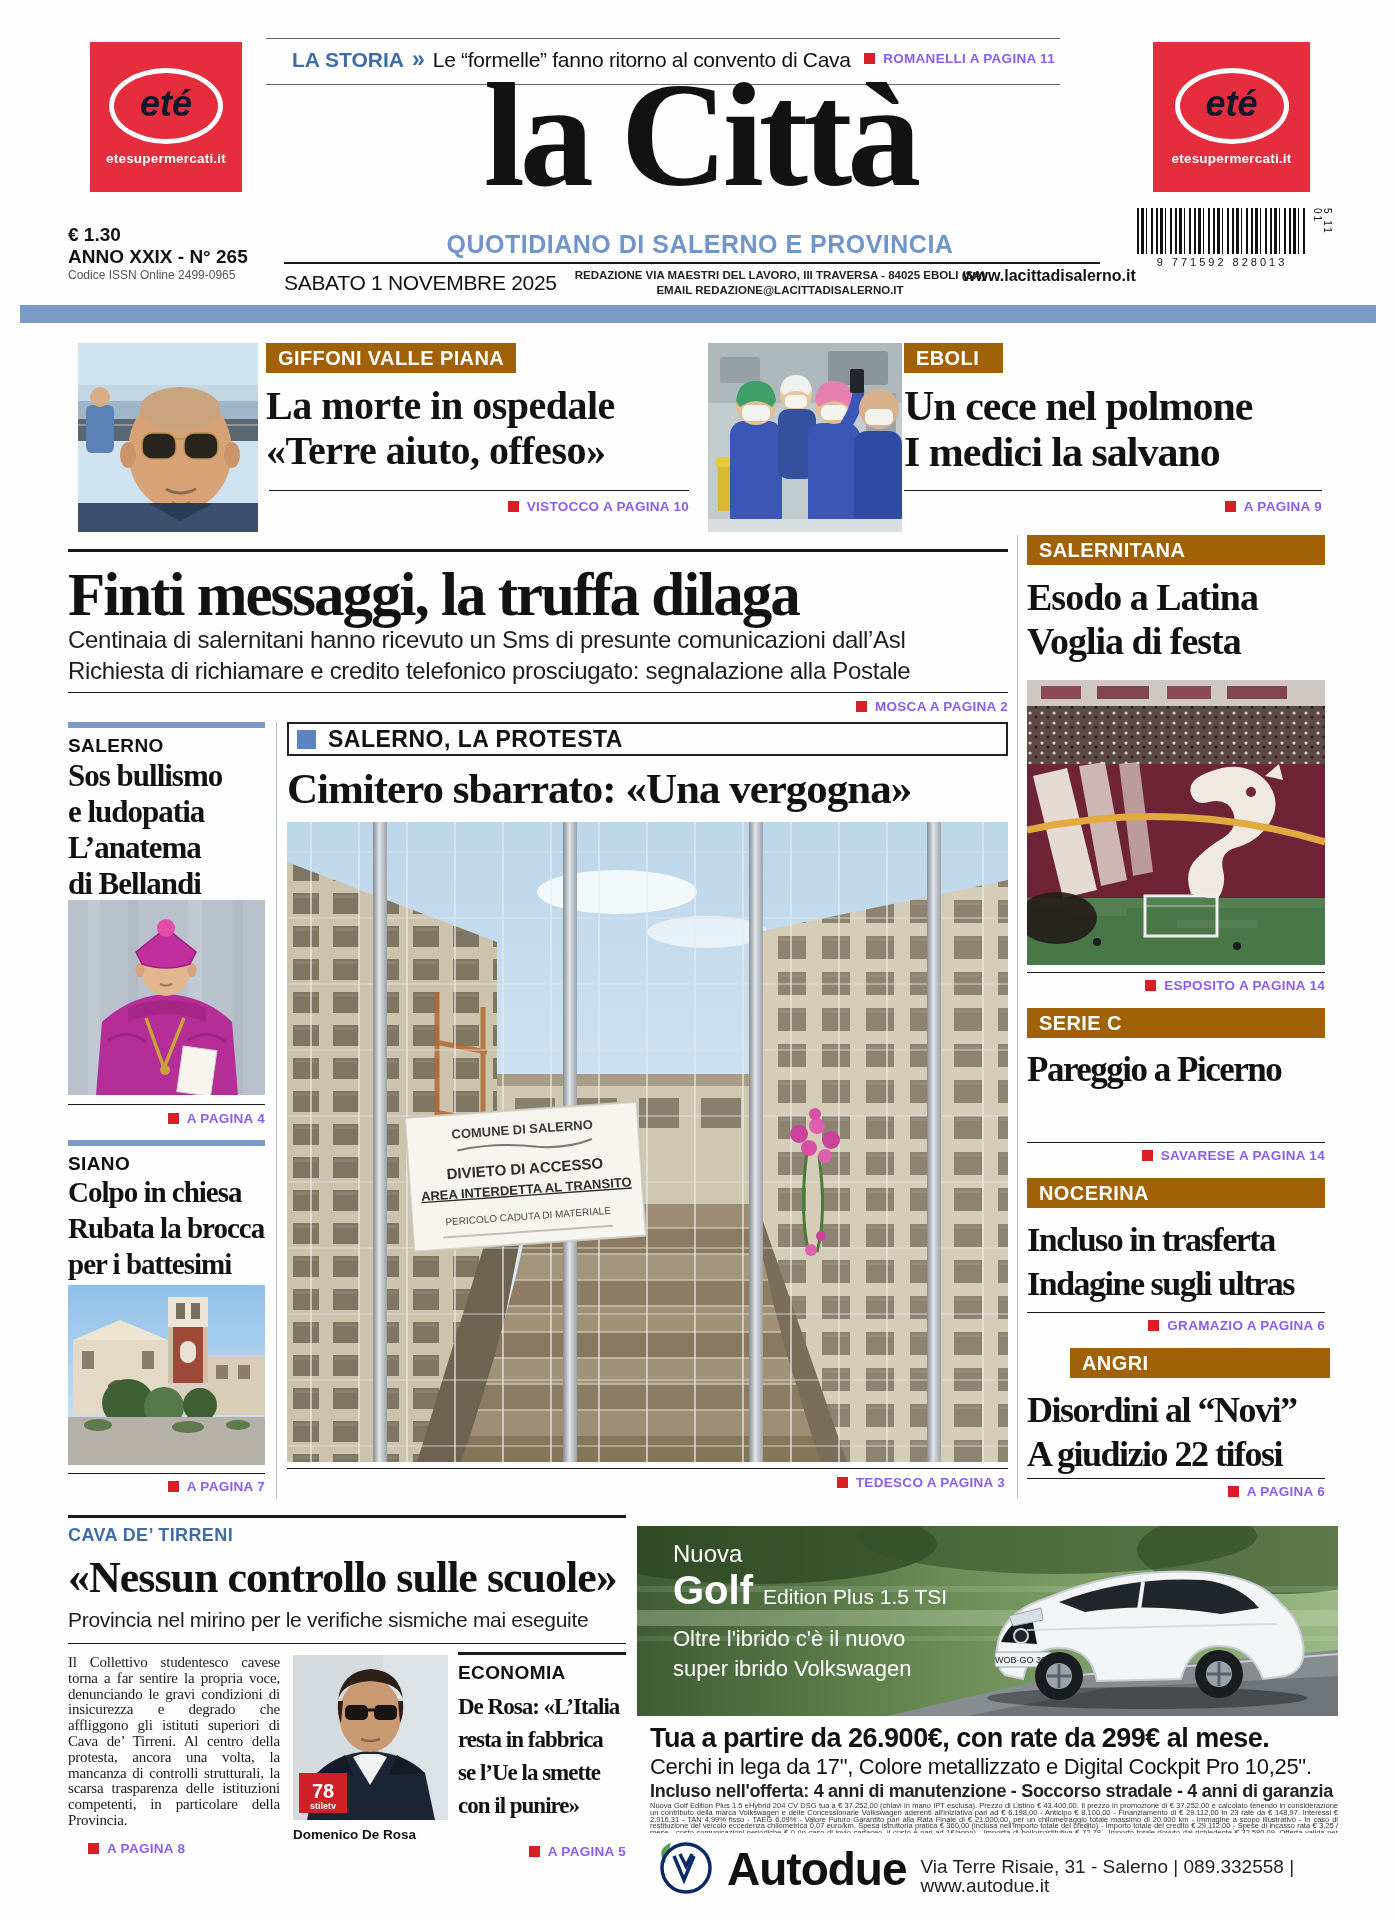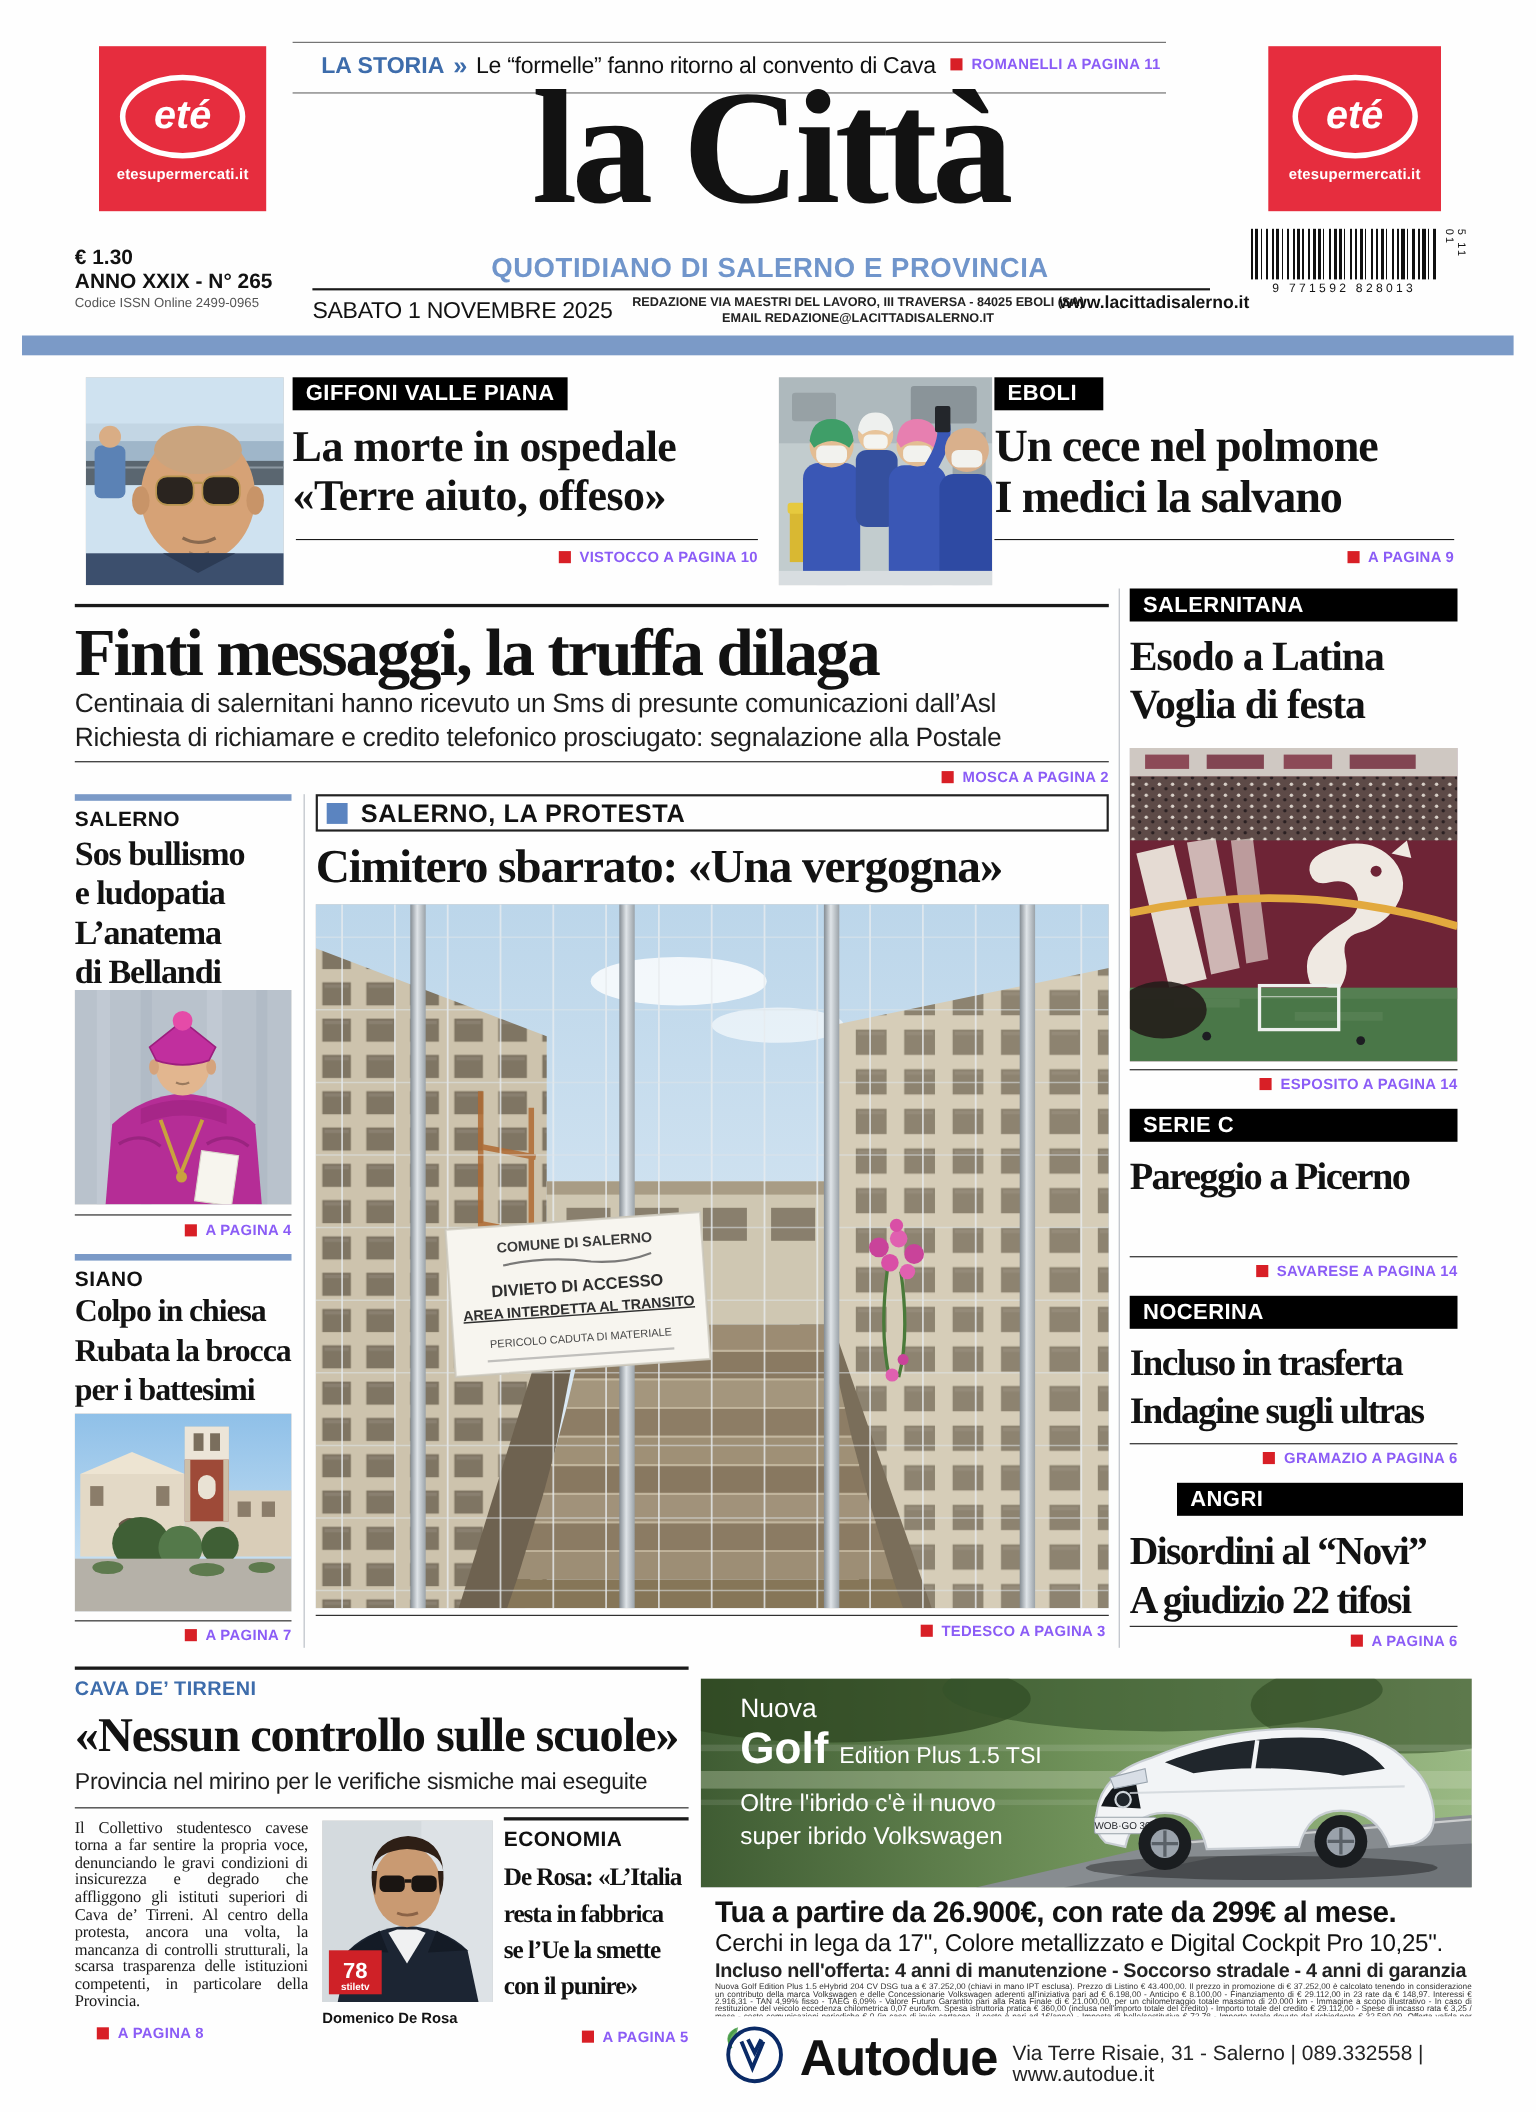--- a/index.html
+++ b/index.html
@@ -2,35 +2,35 @@
 <html><head>
 <meta charset="utf-8">
 <style>
   html,body{margin:0;padding:0;background:#e9e9e9}
   .pg{position:relative;width:1396px;height:1920px;background:#fefefe;margin:0 auto;
       font-family:"Liberation Sans",sans-serif;overflow:hidden;color:#121212}
   .abs{position:absolute}
   .serif{font-family:"Liberation Serif","DejaVu Serif",serif;font-weight:bold;color:#121212}
   .rule{position:absolute;background:#1a1a1a}
   .grule{position:absolute;background:#8d96a2;opacity:.65}
-  .lbar{position:absolute;background:#000000;color:#fff;font:bold 20px/30px "Liberation Sans",sans-serif;
+  .lbar{position:absolute;background:#a16207;color:#fff;font:bold 20px/30px "Liberation Sans",sans-serif;
         padding:0 12px;letter-spacing:.4px;white-space:nowrap}
   .minilbl{position:absolute;font:bold 19px/1 "Liberation Sans",sans-serif;color:#111;letter-spacing:.4px}
   .bluebar{position:absolute;background:#7b9ac7}
   .kicker{position:absolute;display:flex;align-items:center;gap:8px;justify-content:flex-end;
           font:bold 13.5px/1 "Liberation Sans",sans-serif;letter-spacing:.3px;color:#8b5cf6;white-space:nowrap}
   .kicker .sq{width:11px;height:11px;background:#d81f26;flex:0 0 auto}
   .hl{position:absolute;font-family:"Liberation Serif","DejaVu Serif",serif;font-weight:bold;
       color:#121212;letter-spacing:-.5px;white-space:nowrap}
   .deck{position:absolute;font-family:"Liberation Sans",sans-serif;color:#1e1e1e;letter-spacing:-.3px;white-space:nowrap}
   .photo{position:absolute;overflow:hidden;background:#ccc}
   .photo svg{display:block}
   .ete{position:absolute;background:#e62d3e;display:flex;flex-direction:column;align-items:center;justify-content:center;gap:8px}
   .ete .oval{width:104px;height:66px;border:5px solid #fff;border-radius:50%;display:flex;align-items:center;justify-content:center}
-  .ete .oval span{color:#ffffff;font:bold italic 36px/1 "Liberation Sans",sans-serif;margin-top:-4px}
+  .ete .oval span{color:#0f172a;font:bold italic 36px/1 "Liberation Sans",sans-serif;margin-top:-4px}
   .ete .site{color:#fff;font:bold 13.5px/1 "Liberation Sans",sans-serif;letter-spacing:.2px}
   .blu{color:#3d6cab}
   .vtext{writing-mode:vertical-rl;text-orientation:mixed}
 </style>
 </head>
 <body>
 
 <div class="pg">
 
   <div class="rule" style="left:266px;top:38px;width:794px;height:1px;background:#666"></div>

